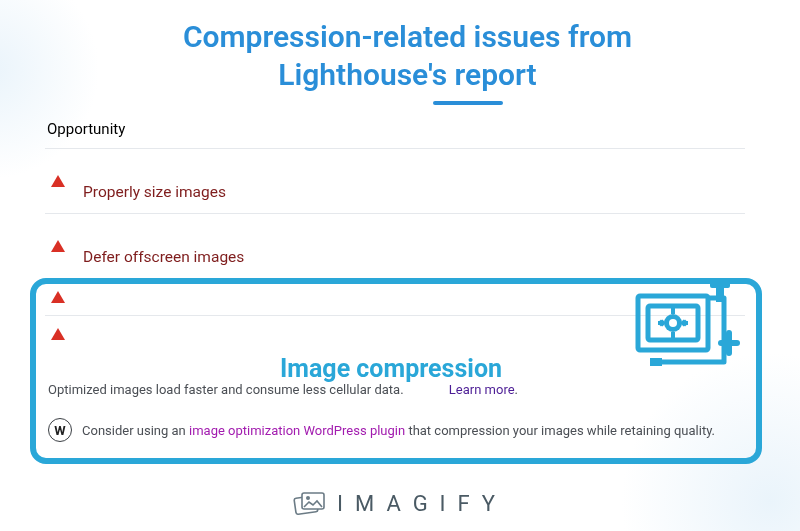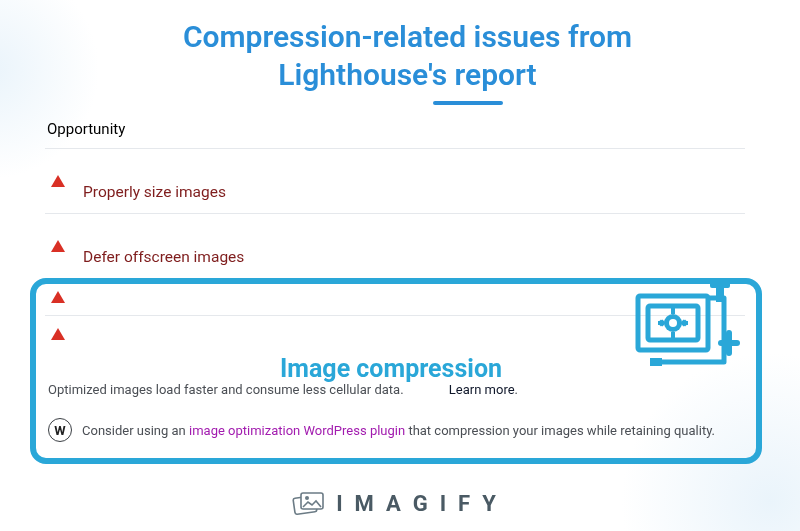--- a/index.html
+++ b/index.html
@@ -15,29 +15,29 @@
   .section-label{color:#000000;font-size:15px;margin:0 0 10px 2px;}
   .row{display:flex;align-items:center;padding:12px 6px;border-top:1px solid #e5e8ec;}
   .row:first-of-type{border-top:1px solid #e5e8ec;}
   .tri{width:0;height:0;border-left:7px solid transparent;border-right:7px solid transparent;border-bottom:12px solid #d93025;margin-right:18px;flex-shrink:0;}
   .row-text{color:#7f1d1d;font-size:15.5px;margin-top:22px;}
   
   .highlight-box{position:absolute;left:30px;right:38px;top:278px;height:174px;border:6px solid #2aa7d8;border-radius:16px;pointer-events:none;}
   
   .callout{position:absolute;left:280px;top:315px;color:#2aa7d8;font-size:25px;font-weight:700;margin-top:39px;}
   .helper{position:absolute;left:48px;top:382px;font-size:13px;color:#4b4f55;}
-  .helper a{color:#0f172a;text-decoration:none;padding-left:42px;}
+  .helper a{color:#4c1d95;text-decoration:none;padding-left:42px;}
   .helper2{position:absolute;left:48px;top:418px;font-size:13px;color:#4b4f55;display:flex;align-items:center;gap:10px;}
   .helper2 a{color:#a21caf;text-decoration:none;}
   .wp-badge{width:22px;height:22px;border-radius:50%;border:1px solid #3b3f44;background:#fff;display:inline-flex;align-items:center;justify-content:center;font-weight:700;font-size:13px;color:#222;flex-shrink:0;}
   
   .compress-icon{position:absolute;right:60px;top:280px;}
   
   .footer{position:absolute;left:0;right:0;bottom:14px;display:flex;align-items:center;justify-content:center;gap:10px;}
-  .footer-word{letter-spacing:12px;font-size:22px;font-weight:700;color:#4a5a64;}
+  .footer-word{letter-spacing:12px;font-size:22px;font-weight:400;color:#4a5a64;}
   .logo-mark{width:34px;height:28px;position:relative;}
 </style>
 </head>
 <body>
 
 <div class="blob a"></div>
 <div class="blob b"></div>
 
 <div class="title">
   <span>Compression-related issues from</span><br>

